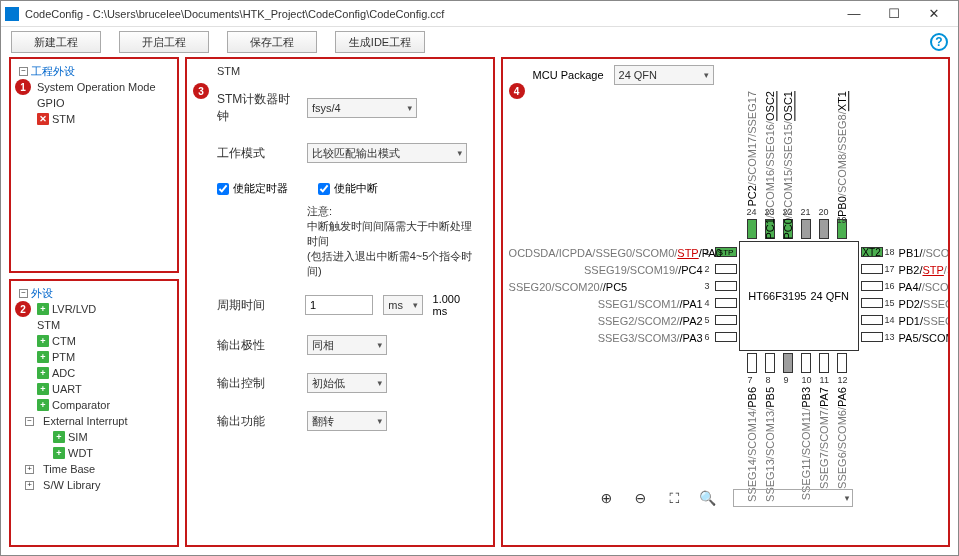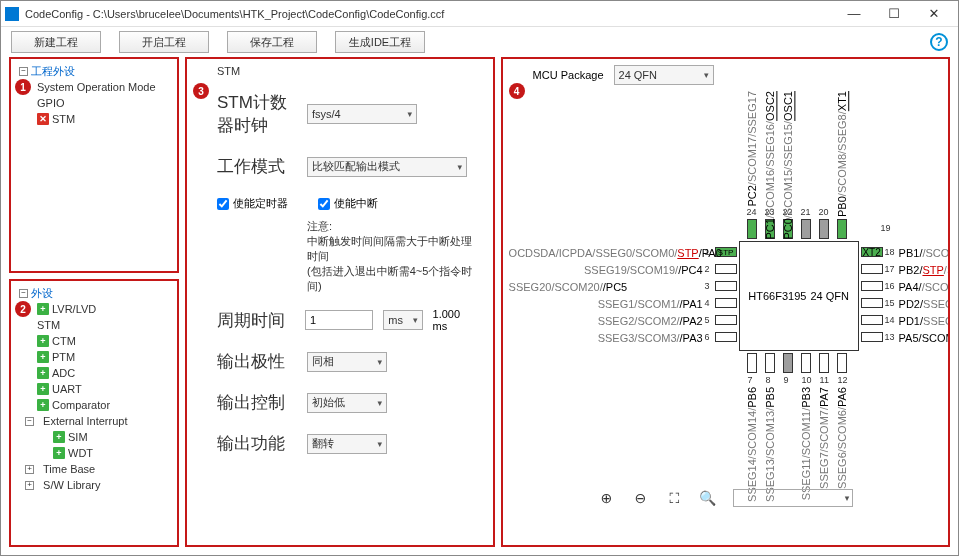--- a/index.html
+++ b/index.html
@@ -28,21 +28,21 @@
 .tree-row.ind1 { padding-left: 20px; }
 .tree-row.ind2 { padding-left: 36px; }
 .tree-row.header { color: #0066cc; }
 .box-toggle { width: 9px; height: 9px; border: 1px solid #888; display: inline-flex; align-items: center; justify-content: center; font-size: 8px; line-height: 8px; color: #333; }
 .icon-sq { width: 12px; height: 12px; display: inline-flex; align-items: center; justify-content: center; font-size: 9px; color: #fff; font-weight: bold; border-radius: 1px; }
 .icon-green { background: #3bb143; }
 .icon-red { background: #d93025; }
 .form-area { padding: 2px 10px 10px 24px; }
 .section-title { font-size: 11px; color: #333; margin-bottom: 14px; }
 .form-row { display: flex; align-items: center; margin-bottom: 18px; gap: 10px; }
-.form-label { width: 80px; font-size: 17px; color: #333; }
+.form-label { width: 80px; font-size: 12px; color: #333; }
 .select { height: 20px; border: 1px solid #aaa; background: #f5f5f5; padding: 0 4px; display: flex; align-items: center; justify-content: space-between; font-size: 11px; color: #333; }
 .select::after { content: "▾"; color: #555; margin-left: 6px; font-size: 9px; }
 .select.w1 { width: 110px; }
 .select.w2 { width: 160px; }
 .select.w3 { width: 80px; }
 .select.w4 { width: 40px; }
 .select.w5 { width: 100px; }
 .txtbox { height: 20px; width: 70px; border: 1px solid #aaa; padding: 0 4px; display: flex; align-items: center; font-size: 11px; }
 .cb { display: flex; align-items: center; gap: 4px; font-size: 11px; }
 .cb input { width: 12px; height: 12px; }
@@ -290,21 +290,21 @@
           <div class="pin g" style="left: 274px; top: 128px; width: 10px; height: 20px;"></div>
           <div class="pinnum" style="left: 274px; top: 116px;">22</div>
           <div class="vlabel" style="left: 273px; top: 0px;"><span class="bk">PC0</span><span>/SCOM15/SSEG15/</span><span class="bk" style="text-decoration:underline">OSC1</span></div>
           <div class="pin gr" style="left: 292px; top: 128px; width: 10px; height: 20px;"></div>
           <div class="pinnum" style="left: 292px; top: 116px;">21</div>
           <div class="vlabel" style="left: 291px; top: 0px;"><span class="bk"></span><span></span></div>
           <div class="pin gr" style="left: 310px; top: 128px; width: 10px; height: 20px;"></div>
           <div class="pinnum" style="left: 310px; top: 116px;">20</div>
           <div class="vlabel" style="left: 309px; top: 0px;"><span class="bk"></span><span></span></div>
           <div class="pin g" style="left: 328px; top: 128px; width: 10px; height: 20px;"></div>
-          <div class="pinnum" style="left: 328px; top: 132px; margin-left: 44px;">19</div>
+          <div class="pinnum" style="left: 328px; top: 124px;">19</div>
           <div class="vlabel" style="left: 327px; top: 0px;"><span class="bk">PB0</span><span>/SCOM8/SSEG8/</span><span class="bk" style="text-decoration:underline">XT1</span></div>
           <div class="pin " style="left: 238px; top: 262px; width: 10px; height: 20px;"></div>
           <div class="pinnum" style="left: 239px; top: 284px;">7</div>
           <div class="vlabel" style="left: 237px; top: 296px;"><span>SSEG14/SCOM14/</span><span class="bk">PB6</span></div>
           <div class="pin " style="left: 256px; top: 262px; width: 10px; height: 20px;"></div>
           <div class="pinnum" style="left: 257px; top: 284px;">8</div>
           <div class="vlabel" style="left: 255px; top: 296px;"><span>SSEG13/SCOM13/</span><span class="bk">PB5</span></div>
           <div class="pin gr" style="left: 274px; top: 262px; width: 10px; height: 20px;"></div>
           <div class="pinnum" style="left: 275px; top: 284px;">9</div>
           <div class="vlabel" style="left: 273px; top: 296px;"><span></span><span class="bk"></span></div>

